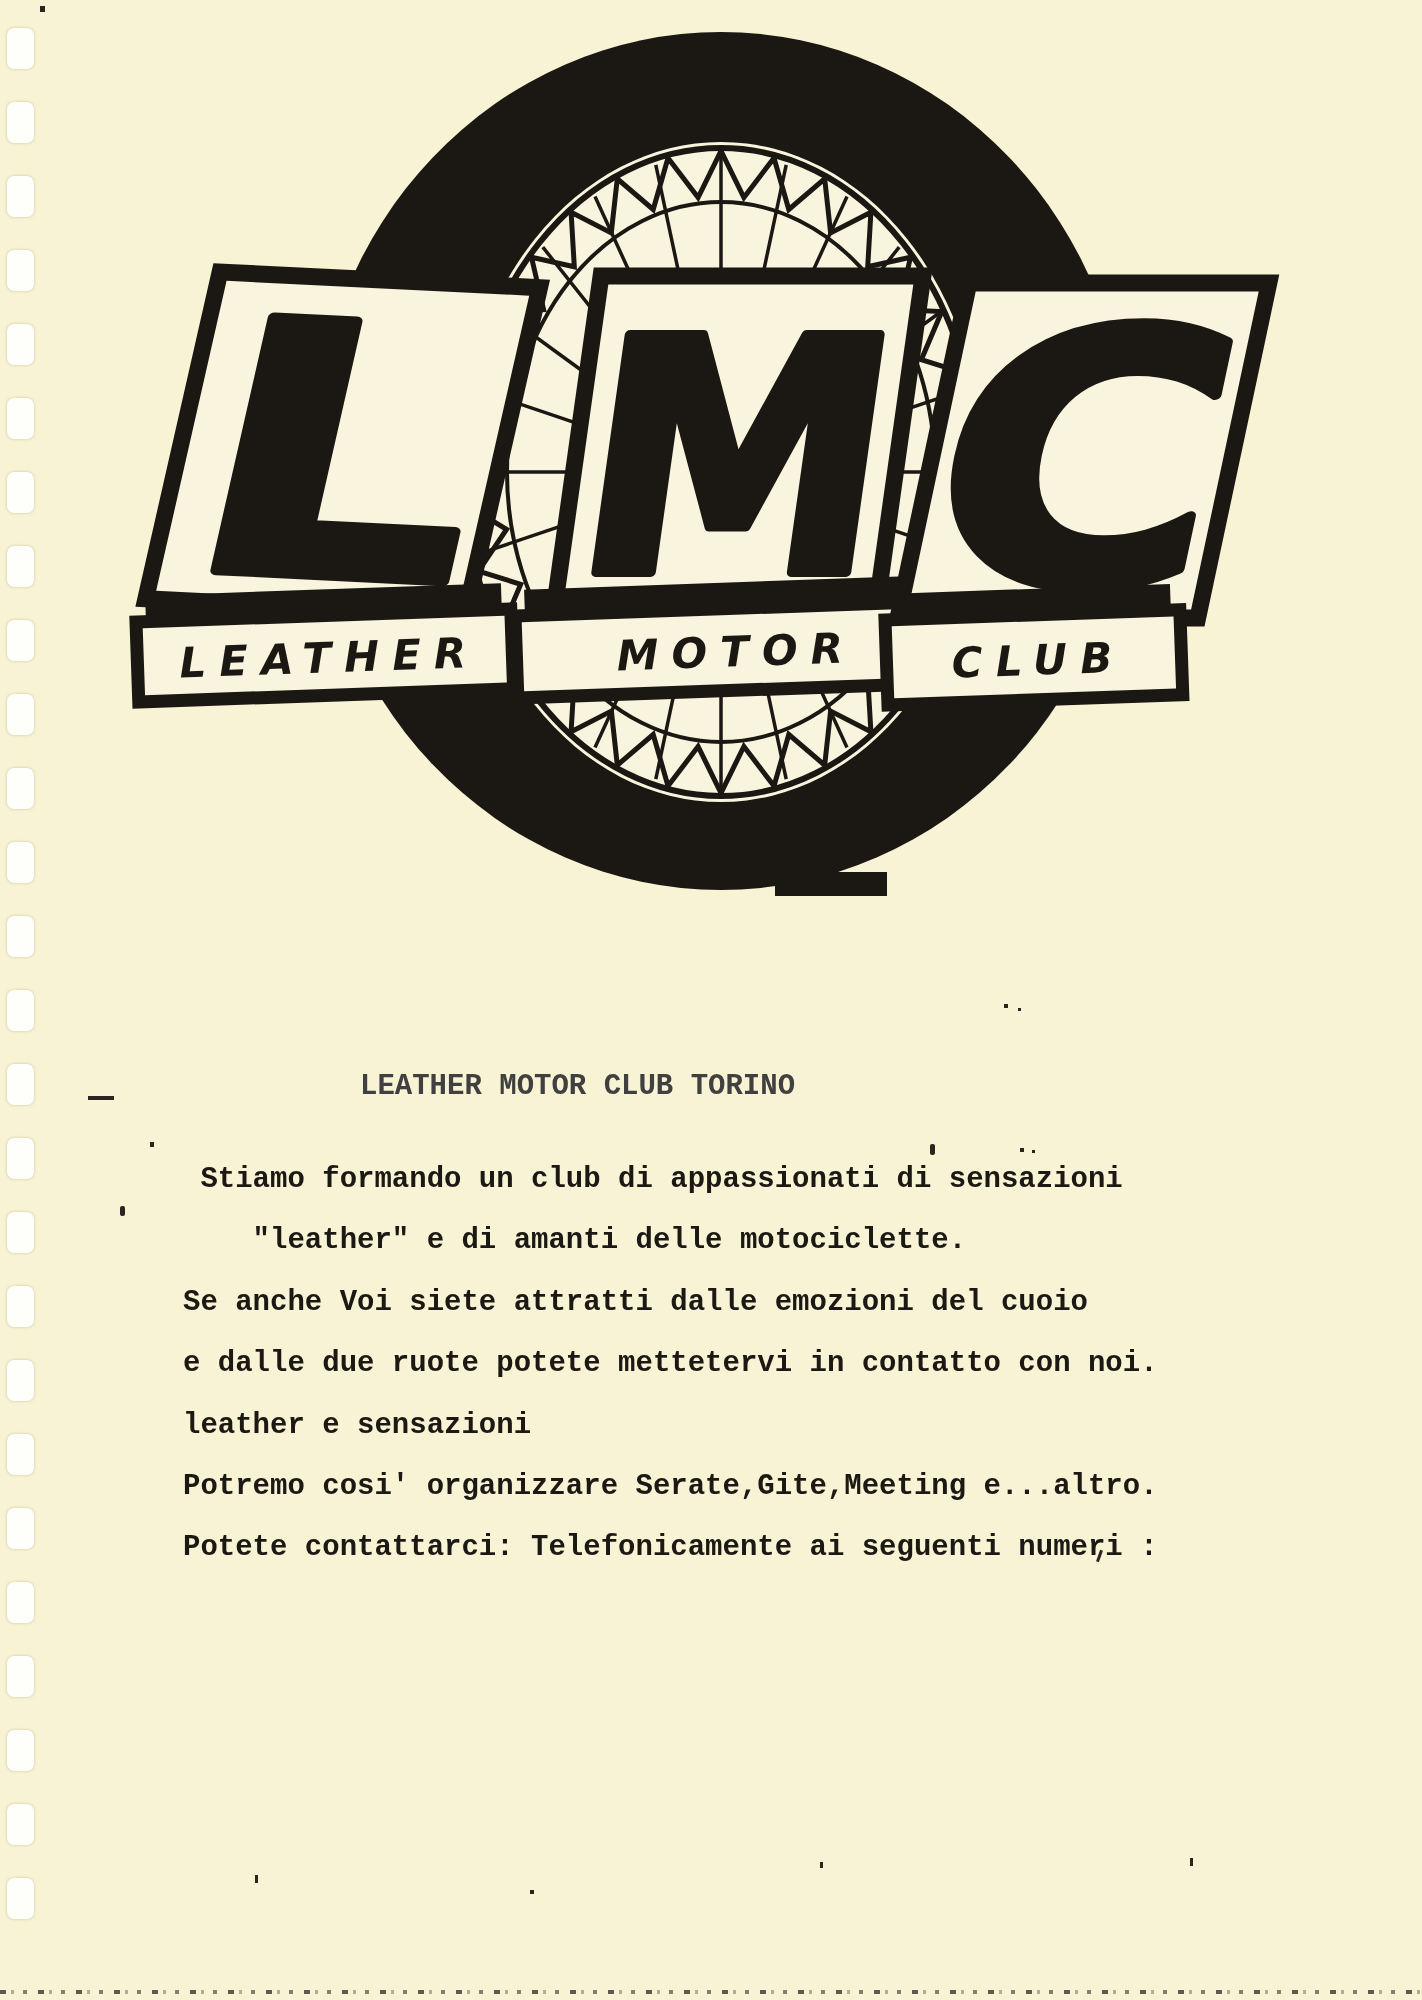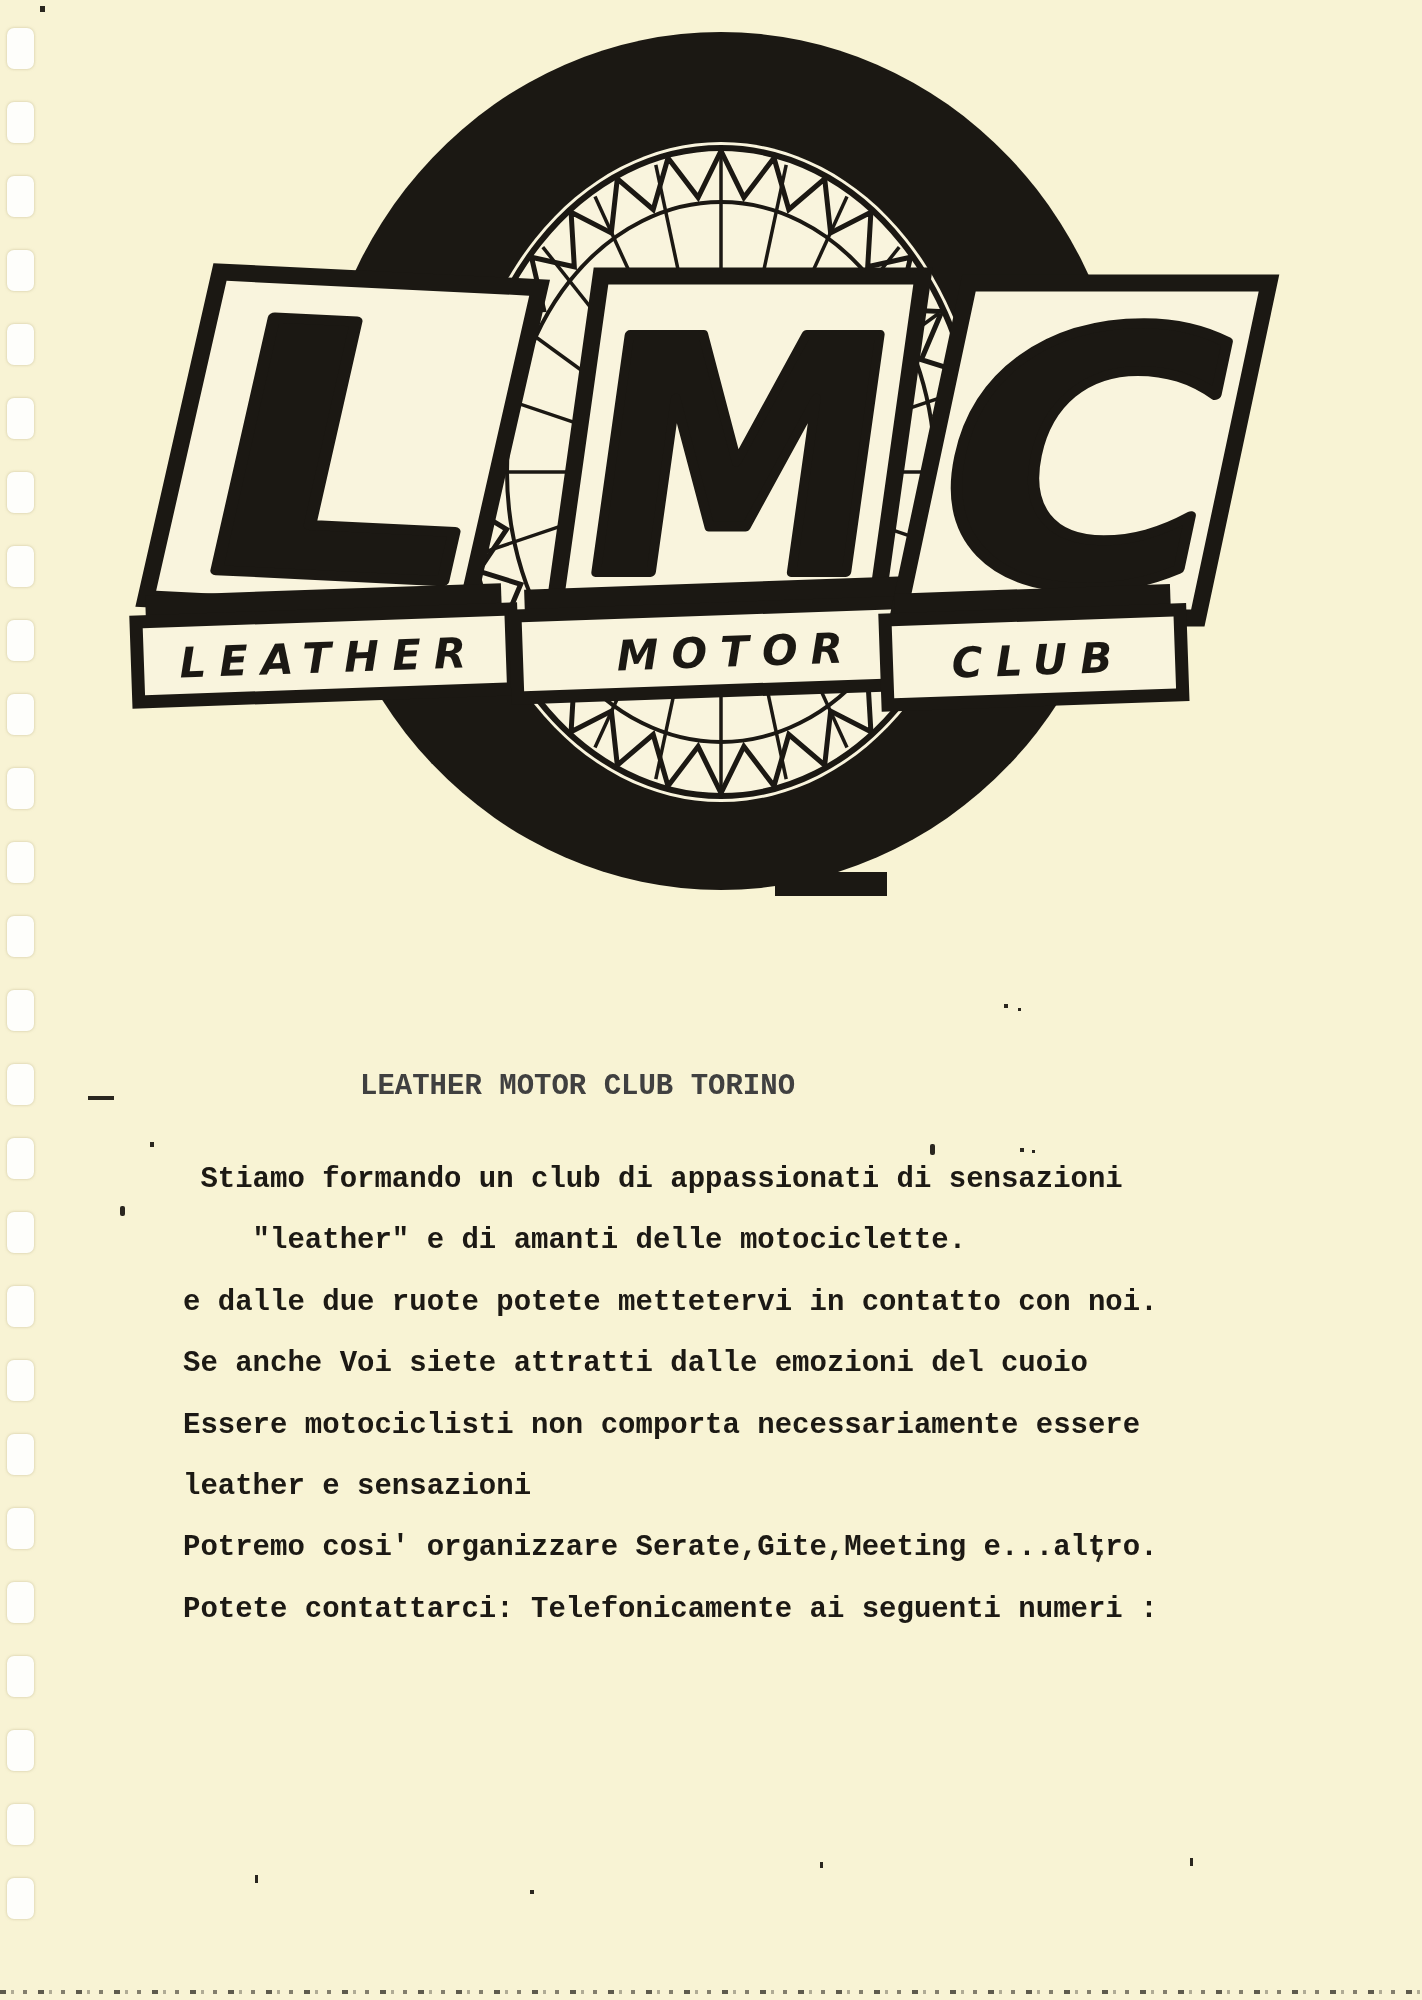--- a/index.html
+++ b/index.html
@@ -158,23 +158,22 @@
         <text class="banner-word" x="152" y="60">CLUB</text>
       </g>
     </g>
   </svg>
 
   <div class="page-title">LEATHER MOTOR CLUB TORINO</div>
 
   <div class="body-text">
     <div class="line"> Stiamo formando un club di appassionati di sensazioni</div>
     <div class="line">    "leather" e di amanti delle motociclette.</div>
+    <div class="line">Se anche Voi siete attratti dalle emozioni del cuoio</div>
     <div class="line">e dalle due ruote potete mettetervi in contatto con noi.</div>
-    <div class="line">Se anche Voi siete attratti dalle emozioni del cuoio</div>
-    <div class="line">Essere motociclisti non comporta necessariamente essere</div>
     <div class="line">leather e sensazioni</div>
     <div class="line">Potremo cosi' organizzare Serate,Gite,Meeting e...altro.</div>
     <div class="line">Potete contattarci: Telefonicamente ai seguenti numeri :</div>
   </div>
 
   <div class="speck" style="left:88px;top:1096px;width:26px;height:4px;"></div>
   <div class="speck" style="left:150px;top:1142px;width:4px;height:5px;"></div>
   <div class="speck" style="left:930px;top:1144px;width:5px;height:11px;border-radius:2px;"></div>
   <div class="speck" style="left:1020px;top:1148px;width:4px;height:4px;"></div>
   <div class="speck" style="left:1032px;top:1150px;width:3px;height:3px;"></div>

